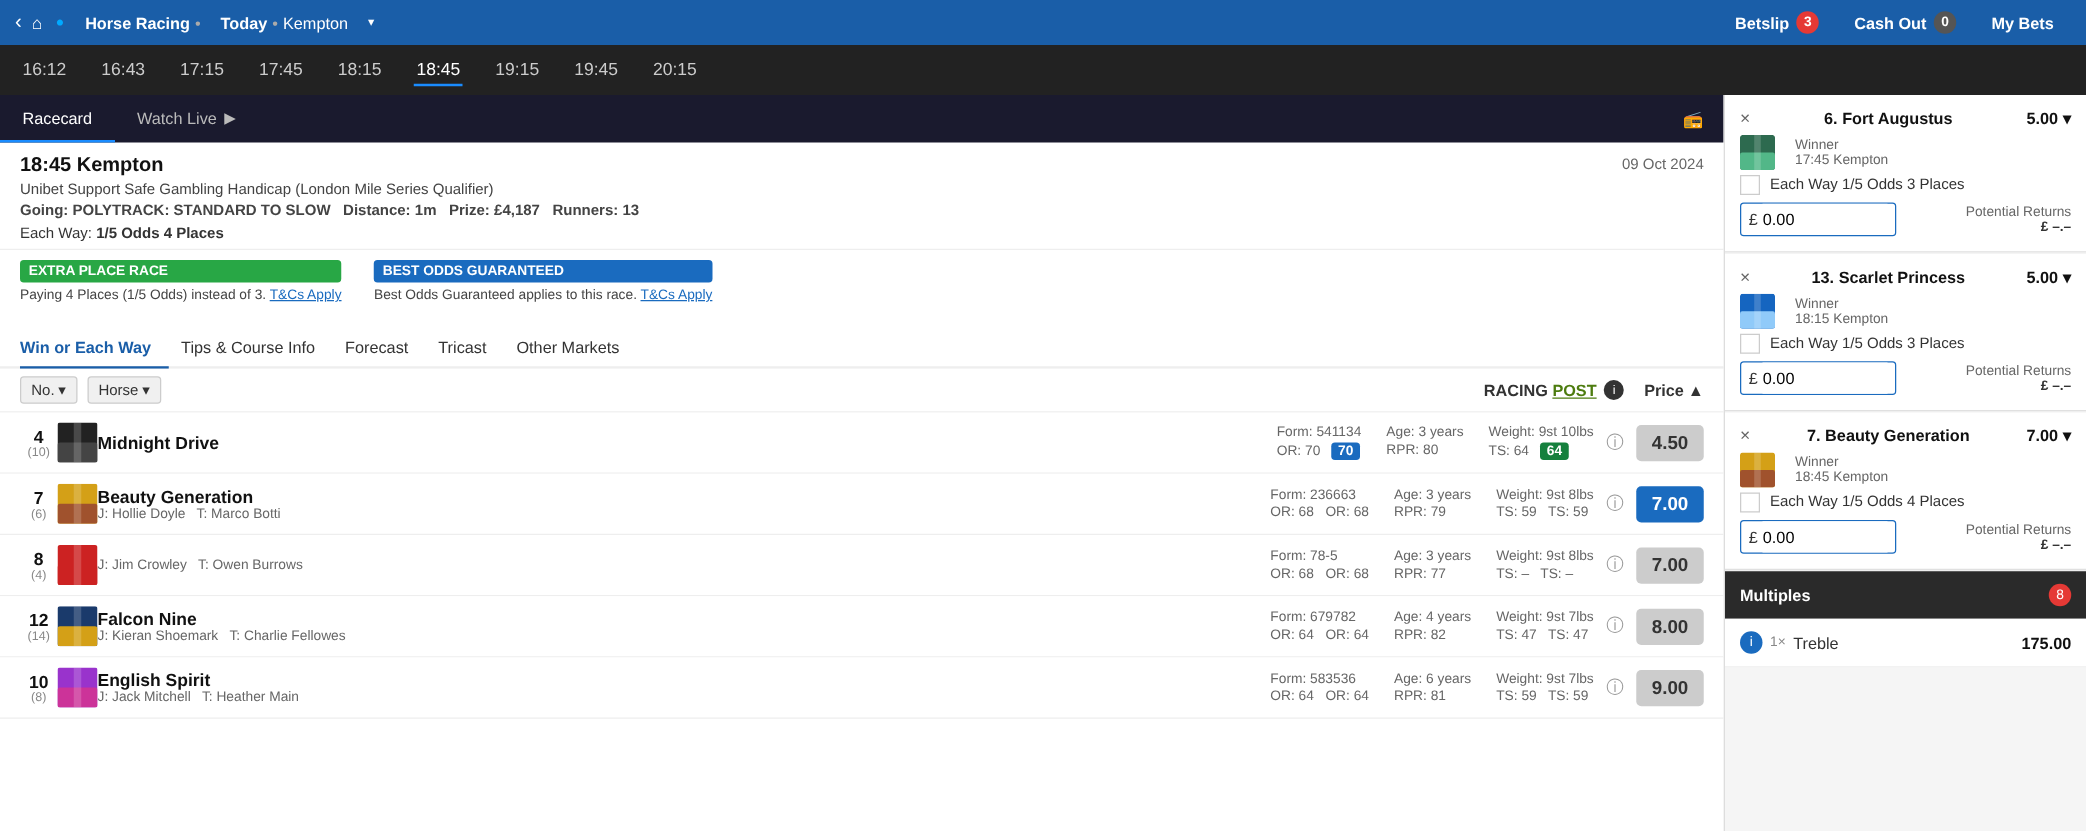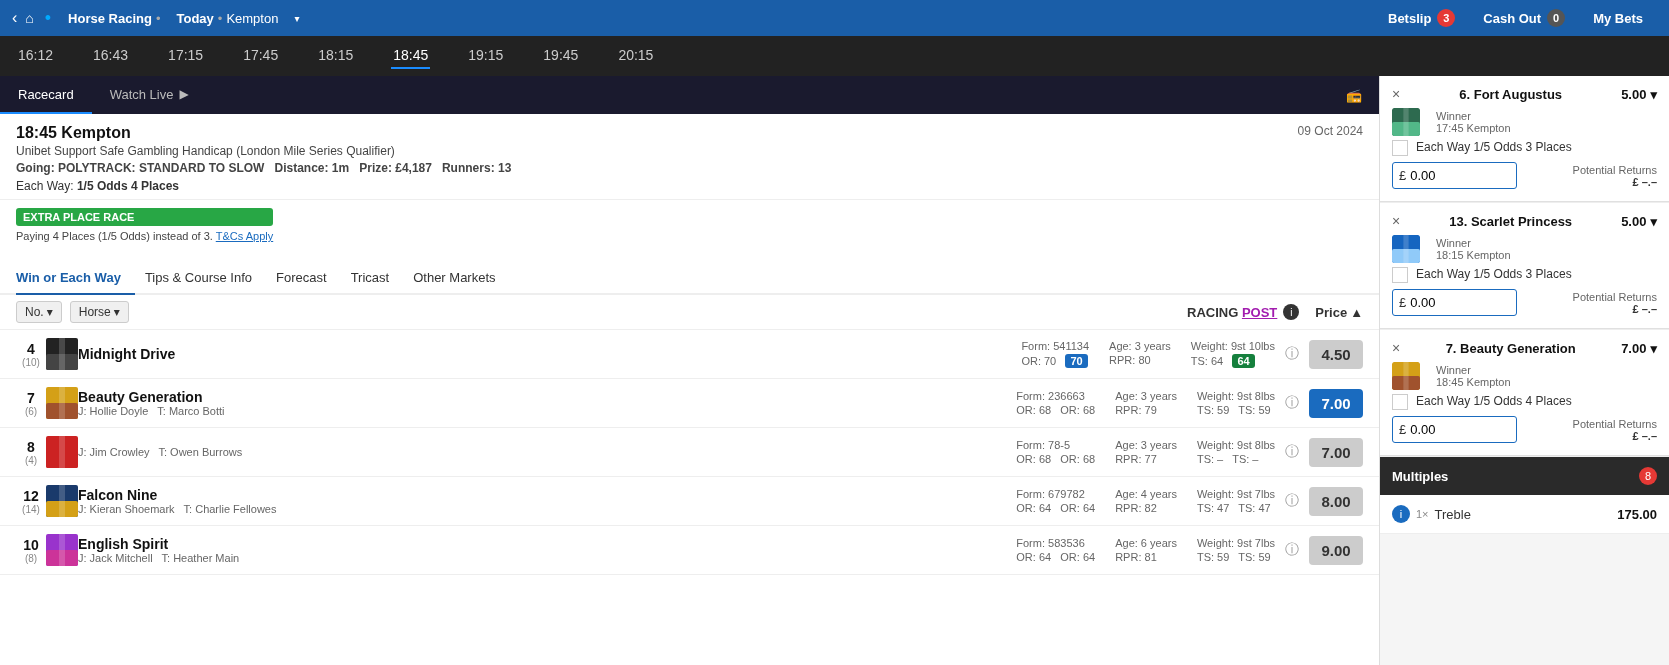--- a/index.html
+++ b/index.html
@@ -33,21 +33,21 @@
     .badge-zero { background: #555; }
 
     
     .time-bar {
       background: #222;
       display: flex;
       align-items: center;
       padding: 0 16px;
       height: 40px;
       flex-shrink: 0;
-      gap: 36px;
+      gap: 24px;
     }
     .time-item {
       color: #ccc; font-size: 14px; cursor: pointer; padding: 4px 2px;
       border-bottom: 2px solid transparent;
     }
     .time-item.active { color: #fff; border-bottom: 2px solid #1a8cff; }
 
     
     .main-layout { display: flex; flex: 1; overflow: hidden; }
 
@@ -111,21 +111,21 @@
       display: flex; align-items: center; padding: 6px 16px; background: #fff;
       border-bottom: 1px solid #eee; flex-shrink: 0;
     }
     .sort-btn {
       display: flex; align-items: center; gap: 3px; font-size: 12px; color: #333;
       background: #f0f0f0; border: 1px solid #ccc; border-radius: 3px;
       padding: 3px 8px; cursor: pointer; margin-right: 8px;
     }
     .racing-post-logo { margin-left: auto; display: flex; align-items: center; gap: 6px; }
     .rp-text { font-size: 13px; font-weight: bold; color: #333; }
-    .rp-post { color: #a21caf; font-weight: bold; text-decoration: underline; }
+    .rp-post { color: #4d7c0f; font-weight: bold; text-decoration: underline; }
     .info-circle {
       width: 16px; height: 16px; border-radius: 50%; background: #333; color: #fff;
       font-size: 10px; display: flex; align-items: center; justify-content: center; cursor: pointer;
     }
     .price-sort { font-size: 13px; font-weight: bold; color: #333; display: flex; align-items: center; gap: 3px; cursor: pointer; margin-left: 16px; }
 
     
     .horse-list { overflow-y: auto; flex: 1; }
     .horse-row {
       display: flex; align-items: center; padding: 8px 16px;
@@ -271,20 +271,24 @@
         <span>Each Way:</span>
         <strong>1/5 Odds 4 Places</strong>
       </div>
     </div>
 
     <div class="promo-row">
       <div class="promo-card">
         <span class="promo-badge promo-extra">EXTRA PLACE RACE</span>
         <span class="promo-text">Paying 4 Places (1/5 Odds) instead of 3. <a class="promo-link">T&amp;Cs Apply</a></span>
       </div>
+      <div class="promo-card" style="margin-left:16px;">
+        <span class="promo-badge promo-bog">BEST ODDS GUARANTEED</span>
+        <span class="promo-text">Best Odds Guaranteed applies to this race. <a class="promo-link">T&amp;Cs Apply</a></span>
+      </div>
     </div>
 
     <div class="sub-tabs">
     <div class="sub-tab active">Win or Each Way</div>
         <div class="sub-tab">Tips &amp; Course Info</div>
         <div class="sub-tab">Forecast</div>
         <div class="sub-tab">Tricast</div>
         <div class="sub-tab">Other Markets</div>
       </div>
 

